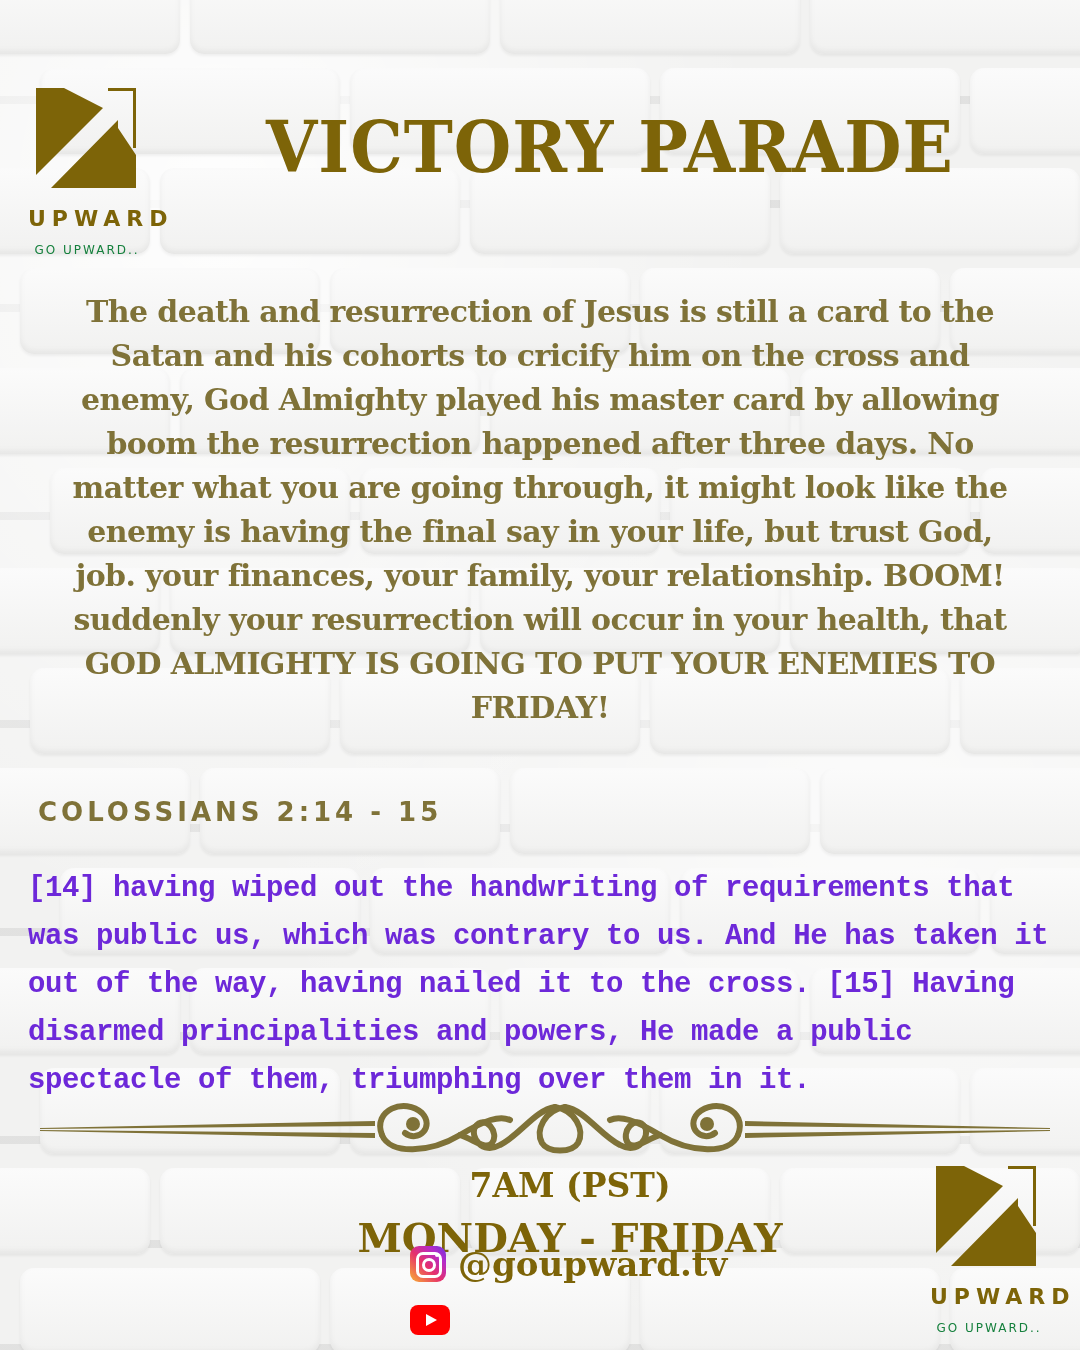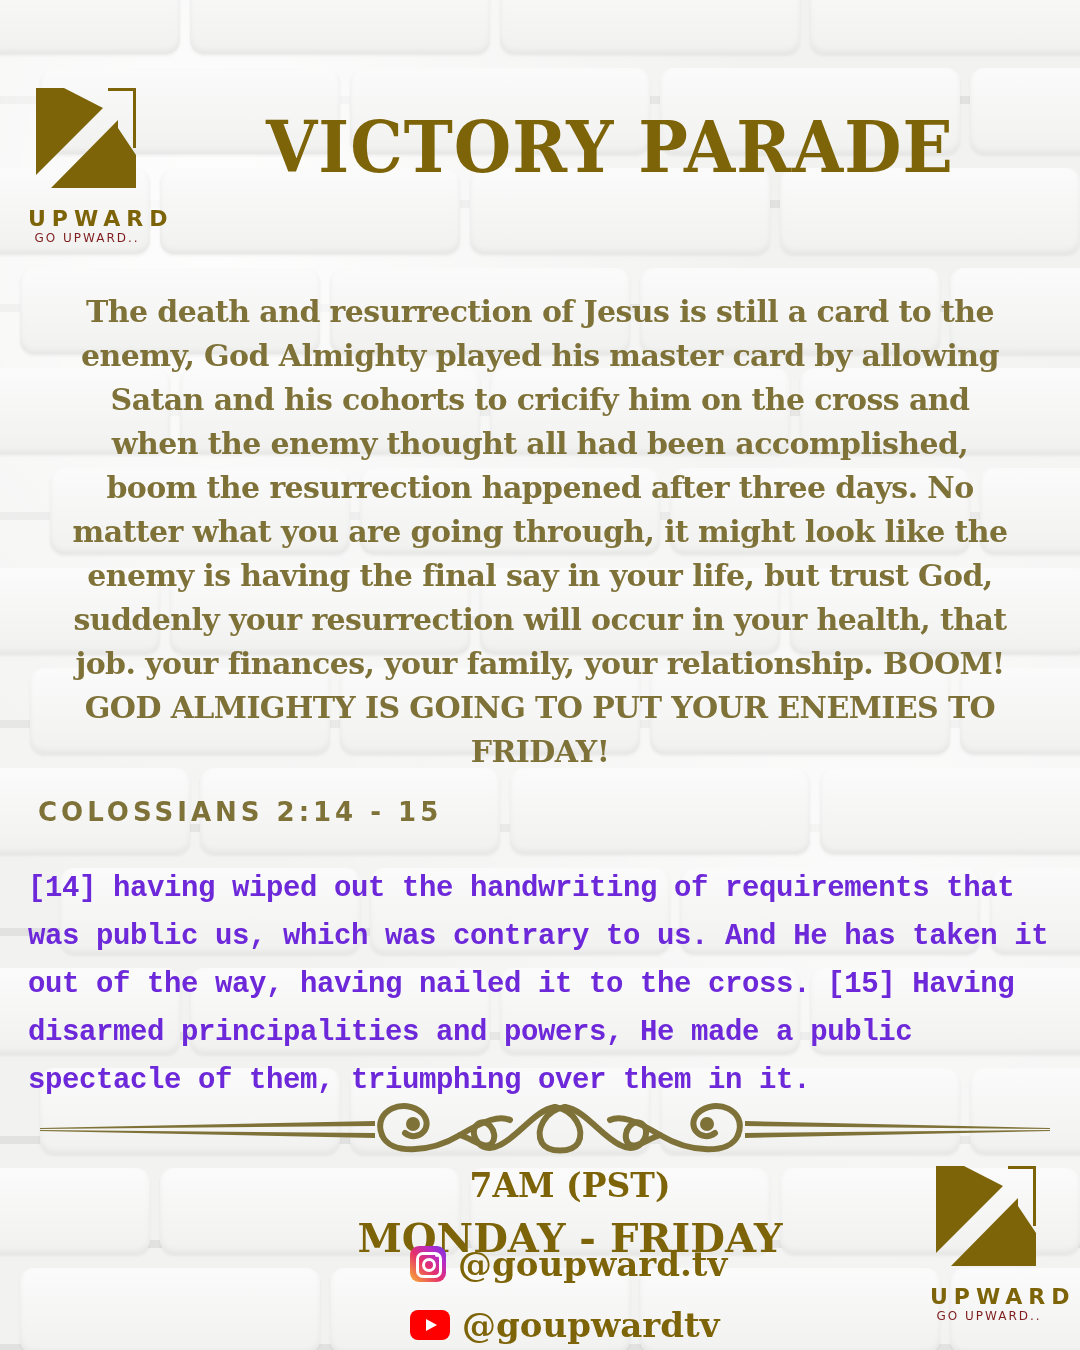--- a/index.html
+++ b/index.html
@@ -19,22 +19,22 @@
     background: linear-gradient(180deg, #fbfbfb, #f1f1f0);
     box-shadow: inset 0 -3px 6px rgba(0,0,0,0.05), 0 2px 3px rgba(0,0,0,0.05);
   }
   .logo { position: absolute; width: 130px; text-align: center; }
   .logo svg { display: block; margin: 0 auto; }
   .logo .brand {
     font-family: "DejaVu Sans", sans-serif; font-weight: bold; letter-spacing: 6px;
     color: #7d6408; font-size: 22px; margin-top: 18px; padding-left: 6px;
   }
   .logo .tag {
-    font-family: "DejaVu Sans", sans-serif; color: #7f1d1d; font-size: 12px;
-    letter-spacing: 2px; margin-top: 0;
+    font-family: "DejaVu Sans", sans-serif; color: #15803d; font-size: 12px;
+    letter-spacing: 2px; margin-top: 12px;
   }
   .title {
     position: absolute; left: 200px; top: 108px; width: 820px; text-align: center;
     font-family: "DejaVu Serif", serif; font-weight: bold; font-size: 66px;
     color: #7d6408; letter-spacing: 1px; transform: scaleY(1.08);
   }
   .body-text {
     position: absolute; left: 0; top: 290px; width: 1080px; text-align: center;
     font-family: "DejaVu Serif", serif; font-weight: bold; font-size: 30px;
     line-height: 44px; color: #7f7238; letter-spacing: -0.6px;
@@ -182,28 +182,27 @@
     <polyline points="72,1.5 98.5,1.5 98.5,60" fill="none" stroke="#7d6408" stroke-width="3"></polyline>
   </svg>
   <div class="brand">UPWARD</div>
   <div class="tag">GO UPWARD..</div>
 </div>
 
 <div class="title">VICTORY PARADE</div>
 
 <div class="body-text">
   <div>The death and resurrection of Jesus is still a card to the</div>
+  <div>Satan and his cohorts to cricify him on the cross and</div>
   <div>enemy, God Almighty played his master card by allowing</div>
-  <div>Satan and his cohorts to cricify him on the cross and</div>
-  <div>when the enemy thought all had been accomplished,</div>
   <div>boom the resurrection happened after three days. No</div>
   <div>matter what you are going through, it might look like the</div>
   <div>enemy is having the final say in your life, but trust God,</div>
+  <div>job. your finances, your family, your relationship. BOOM!</div>
   <div>suddenly your resurrection will occur in your health, that</div>
-  <div>job. your finances, your family, your relationship. BOOM!</div>
   <div>GOD ALMIGHTY IS GOING TO PUT YOUR ENEMIES TO</div>
   <div>FRIDAY!</div>
 </div>
 
 <div class="ref">COLOSSIANS 2:14 - 15</div>
 
 <div class="scripture">
   <div>[14] having wiped out the handwriting of requirements that</div>
   <div>was public us, which was contrary to us. And He has taken it</div>
   <div>out of the way, having nailed it to the cross. [15] Having</div>
@@ -235,21 +234,20 @@
 <div class="schedule days">MONDAY -  FRIDAY</div>
 
 <div class="social ig">
   <span class="ig-icon">
       <span class="ig-dot"></span>
     </span>
   <span>@goupward.tv</span>
 </div>
 <div class="social yt">
   <span class="yt-icon"></span>
-  <span>@goupwardtv</span>
 </div>
 
 <div class="logo" style="left:924px; top:1166px;">
   <svg width="100" height="100" viewBox="0 0 100 100" style="margin-left:12px">
     <polygon points="0,0 28,0 67,20 0,87" fill="#7d6408"></polygon>
     <polygon points="15,100 82,32 82,40 100,67 100,100" fill="#7d6408"></polygon>
     <polyline points="72,1.5 98.5,1.5 98.5,60" fill="none" stroke="#7d6408" stroke-width="3"></polyline>
   </svg>
   <div class="brand">UPWARD</div>
   <div class="tag">GO UPWARD..</div>

